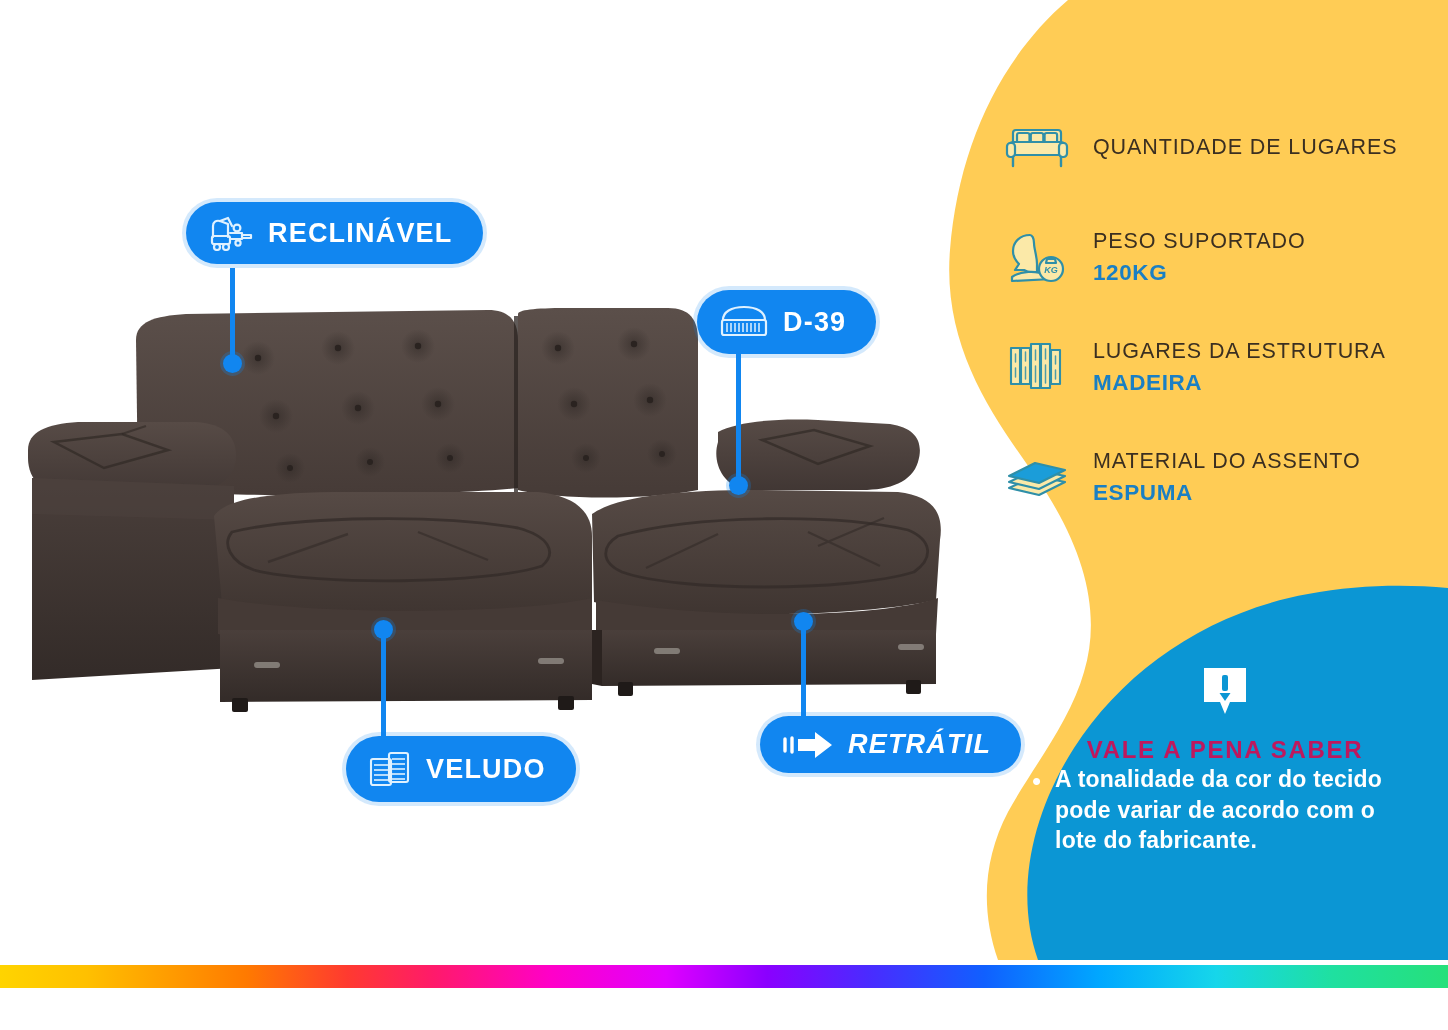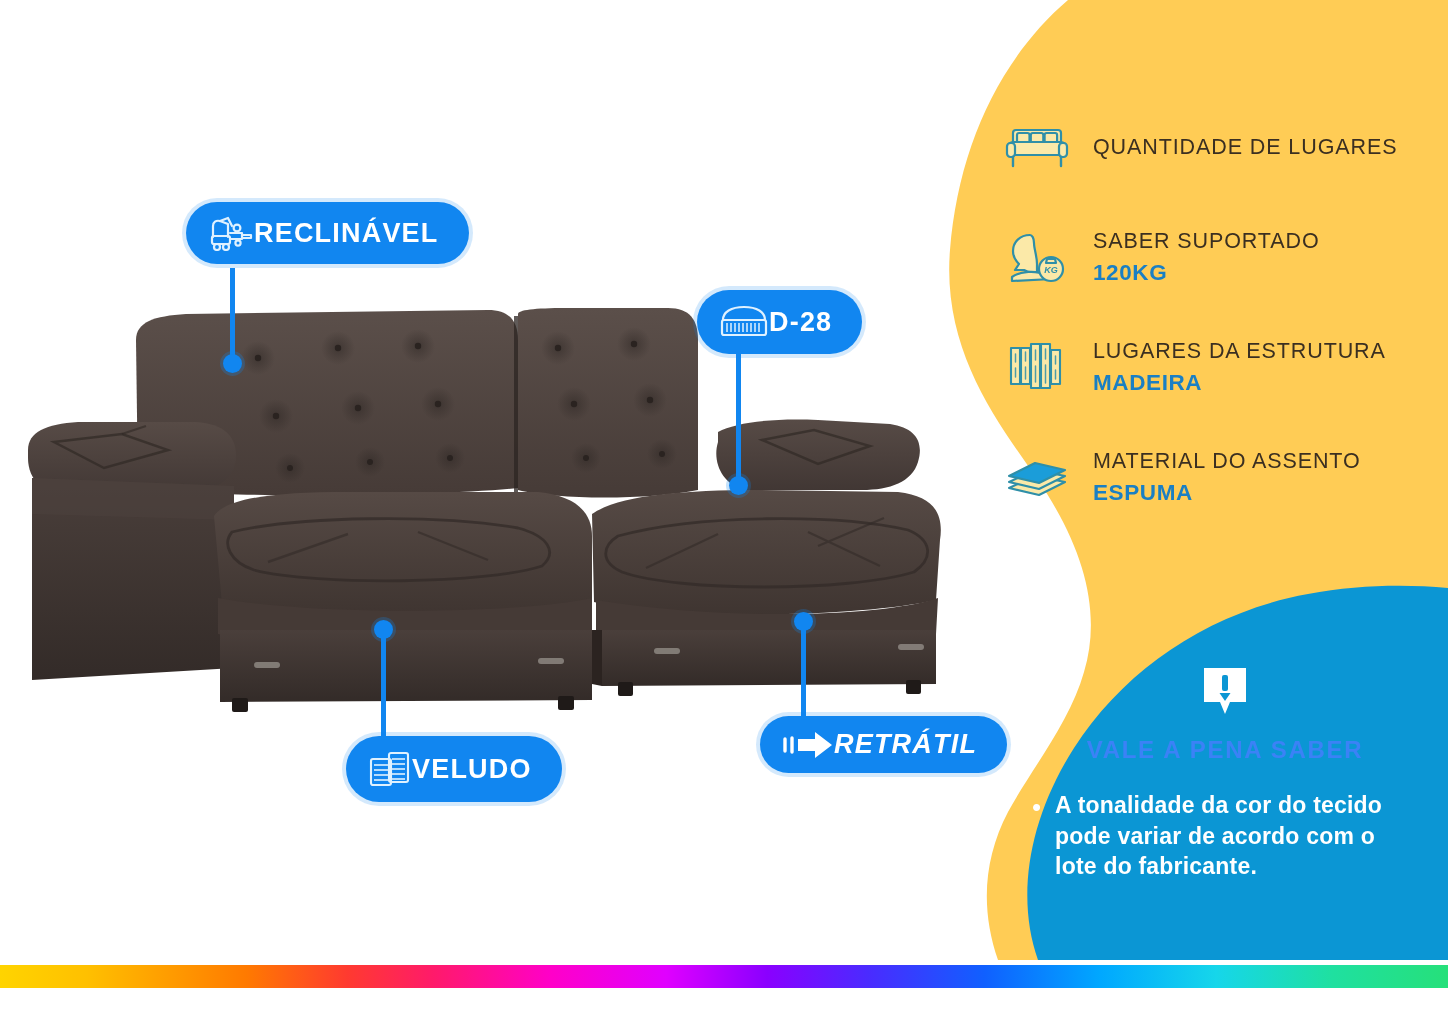--- a/index.html
+++ b/index.html
@@ -26,37 +26,37 @@
   }
   .spec-value{
     font-size:22.5px;letter-spacing:.6px;color:#1a7fc4;font-weight:bold;
     line-height:1.3;margin-top:3px;white-space:nowrap;
   }
 
   
   .note{position:absolute;left:1010px;top:660px;width:430px;}
   .note-ico{display:flex;justify-content:center;margin-bottom:14px;}
   .note-title{
-    text-align:center;color:#3b82f6;font-weight:bold;font-size:24px;
-    letter-spacing:1.7px;margin-bottom:26px;
+    text-align:center;color:#be185d;font-weight:bold;font-size:24px;
+    letter-spacing:1.7px;
   }
   .note-body{display:flex;gap:14px;padding-left:22px;}
   .note-bullet{color:#fff;font-size:26px;line-height:1;padding-top:4px;}
   .note-text{
     color:#ffffff;font-size:23px;line-height:1.33;font-weight:bold;
     letter-spacing:.2px;max-width:355px;
   }
 
   
   .photo{position:absolute;left:18px;top:300px;width:940px;height:420px;}
 
   
   .callout{position:absolute;}
   .pill{
-    display:inline-flex;align-items:center;
+    display:inline-flex;align-items:center;gap:14px;
     background:#1186f0;border-radius:40px;
     padding:13px 30px 13px 22px;
     box-shadow:0 0 0 4px rgba(17,134,240,.18);
     white-space:nowrap;
   }
   .pill .lbl{
     color:#ffffff;font-weight:bold;font-size:27px;letter-spacing:1.2px;
   }
   .pill .ico{display:flex;align-items:center;justify-content:center;}
   .leader{position:absolute;background:#1186f0;width:5px;}
@@ -130,21 +130,21 @@
             <path d="M24 4 C14 4 7 11 7 20 C7 26 10 30 13 33 L9 39 L18 39
                      C21 41 26 42 31 41 L31 33 C31 25 28 18 28 12 C28 7 26 4 24 4 Z"></path>
             <path d="M6 46 C14 40 30 39 40 44 L46 48 L6 50 Z"></path>
             <circle cx="45" cy="38" r="12"></circle>
             <path d="M41 28 L49 28 L50 32 L40 32 Z"></path>
           </g>
           <text x="45" y="42" font-size="9" font-family="Liberation Sans, sans-serif" font-weight="bold" fill="#2F8FA8" text-anchor="middle">KG</text>
         </svg>
       </span>
       <span class="spec-txt">
-        <span class="spec-label">SABER SUPORTADO</span>
+        <span class="spec-label">PESO SUPORTADO</span>
         <span class="spec-value">120KG</span>
       </span>
     </div>
 
     <div class="spec-row">
       <span class="spec-ico">
         <svg width="60" height="60" viewBox="0 0 60 60">
           <g fill="#FBE9A8" stroke="#2F8FA8" stroke-width="2.1" stroke-linejoin="round">
             <rect x="4" y="10" width="9" height="36"></rect>
             <rect x="14" y="10" width="9" height="36"></rect>
@@ -362,21 +362,21 @@
             <line x1="16" y1="20" x2="16" y2="29"></line>
               <line x1="20" y1="20" x2="20" y2="29"></line>
             <line x1="24" y1="20" x2="24" y2="29"></line>
               <line x1="28" y1="20" x2="28" y2="29"></line>
             <line x1="32" y1="20" x2="32" y2="29"></line>
               <line x1="36" y1="20" x2="36" y2="29"></line>
             <line x1="40" y1="20" x2="40" y2="29"></line>
           </g>
         </svg>
       </span>
-      <span class="lbl">D-28</span>
+      <span class="lbl">D-39</span>
     </div>
     <div class="leader" style="left:39px;top:64px;height:132px;"></div>
     <div class="dot" style="left:32px;top:186px;"></div>
   </div>
 
   <div class="callout" style="left:346px;top:620px;">
     <div class="dot" style="left:28px;top:0px;"></div>
     <div class="leader" style="left:35px;top:8px;height:110px;"></div>
     <div class="pill" style="position:absolute;left:0;top:116px;align-items:center;">
       <span class="ico">

